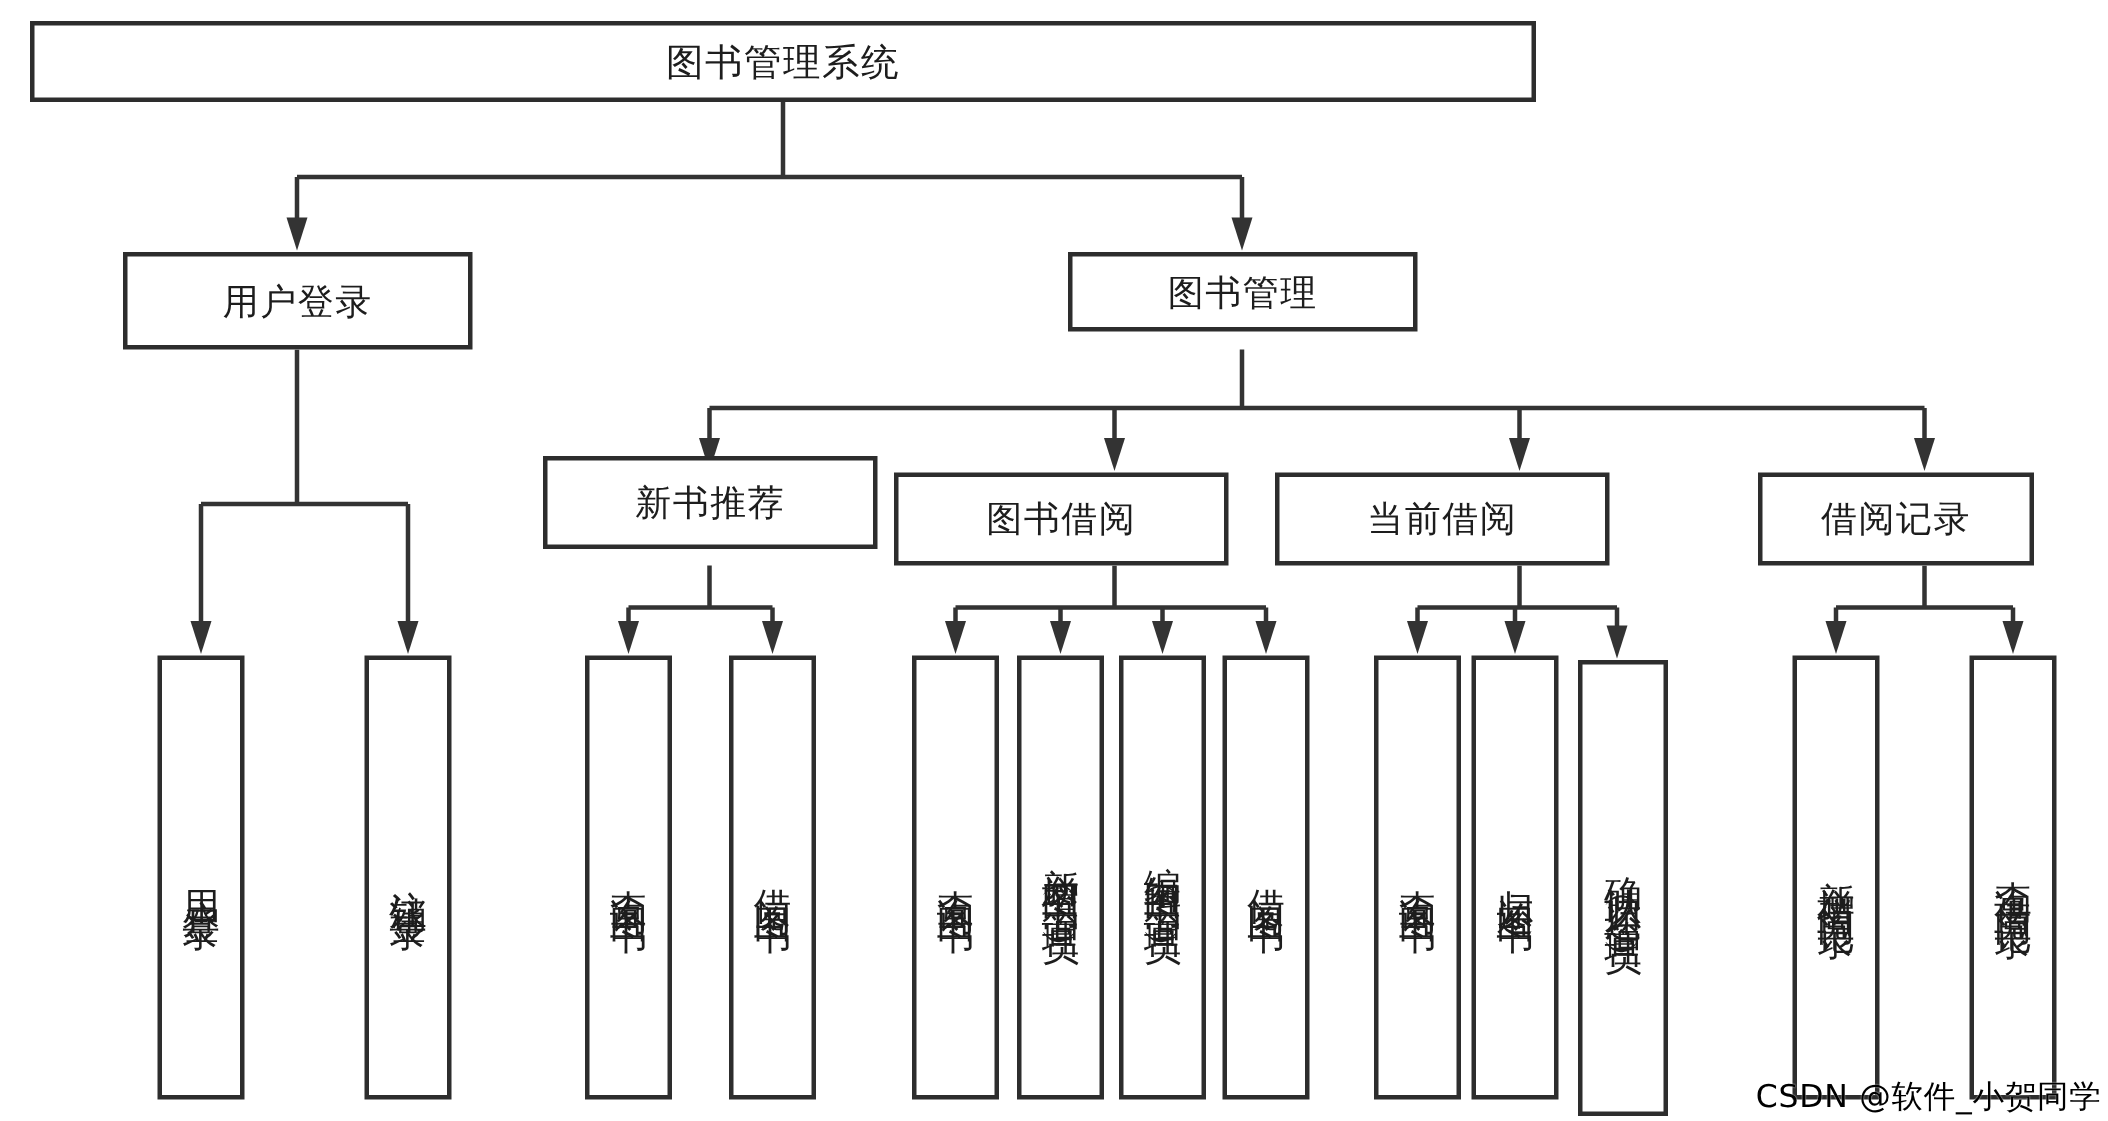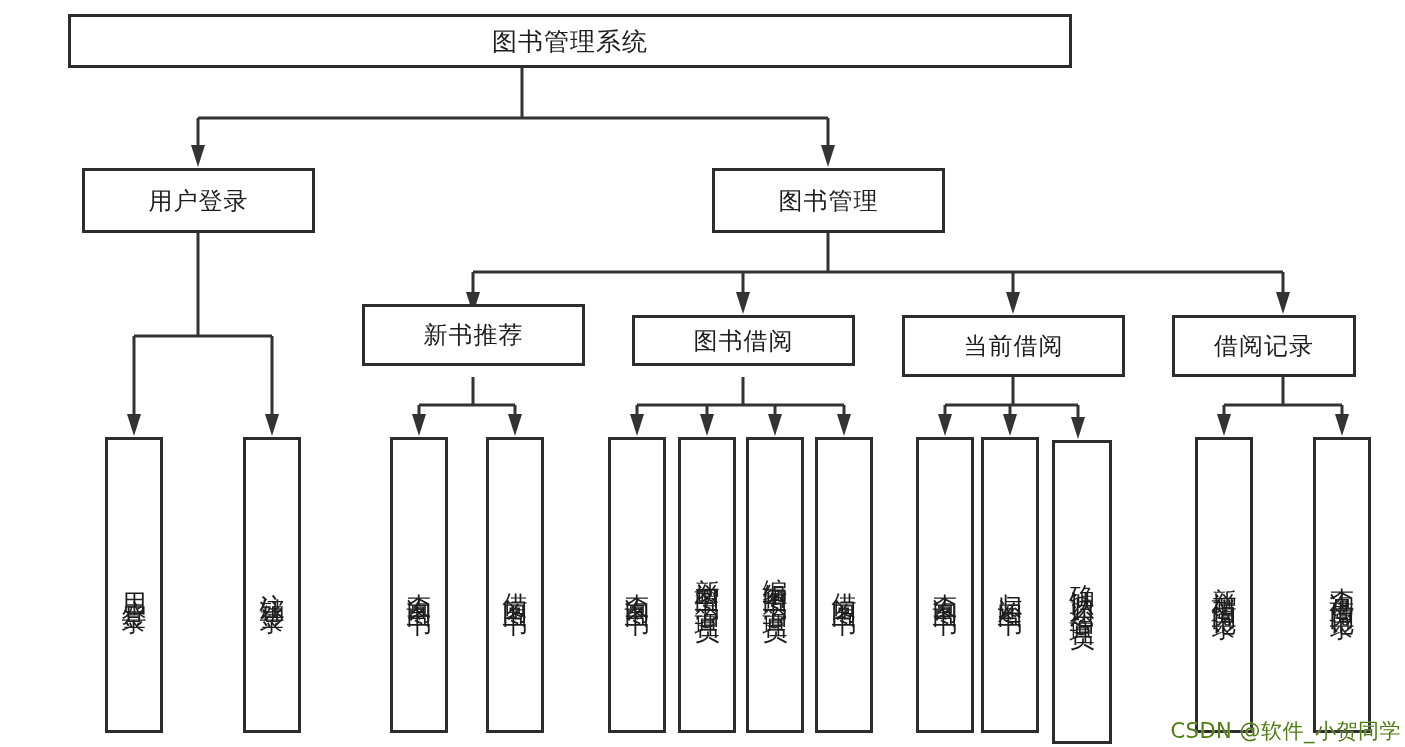--- a/index.html
+++ b/index.html
@@ -6,30 +6,30 @@
   .stage{
     position:relative;width:1405px;height:747px;background:#ffffff;overflow:hidden;
     font-family:"DejaVu Sans","Liberation Sans",sans-serif;color:#1d1d1d;
   }
   svg.connectors{position:absolute;left:0;top:0;z-index:1;}
   .box{
     position:absolute;z-index:2;box-sizing:border-box;background:#ffffff;
     border:3px solid #2d2d2d;display:flex;align-items:center;justify-content:center;
     text-align:center;
   }
-  .lvl-title{font-size:25px;letter-spacing:1px;margin-left:48px;}
+  .lvl-title{font-size:25px;letter-spacing:1px;}
   .lvl-mid{font-size:24px;letter-spacing:1px;}
   .leaf{width:58px;height:296px;}
   .leaf span{
     writing-mode:vertical-rl;text-orientation:mixed;
     font-size:25px;letter-spacing:6px;line-height:1;
   }
   .watermark{
     position:absolute;right:4px;bottom:2px;z-index:3;
-    font-size:21px;color:#4d7c0f;letter-spacing:0.5px;white-space:nowrap;
+    font-size:21px;color:#000000;letter-spacing:0.5px;white-space:nowrap;
     text-shadow:0 0 1px #ffffff;
   }
 </style>
 </head>
 <body>
 
 <div class="stage">
 
   <svg class="connectors" width="1405" height="747" viewBox="0 0 1405 747">
     <path fill="none" stroke="#333333" stroke-width="3" d="
@@ -63,31 +63,31 @@
       </g>
   </svg>
 
   <div class="box lvl-title" style="left:20px;top:14px;width:1004px;height:54px">
     <span>图书管理系统</span>
   </div>
 
   <div class="box lvl-mid" style="left:82px;top:168px;width:233px;height:65px">
     <span>用户登录</span>
   </div>
-  <div class="box lvl-mid" style="left:712px;top:168px;width:233px;height:65px">
+  <div class="box lvl-mid" style="left:712px;top:168px;width:233px;height:53px">
     <span>图书管理</span>
   </div>
 
   <div class="box lvl-mid" style="left:362px;top:304px;width:223px;height:62px">
     <span>新书推荐</span>
   </div>
-  <div class="box lvl-mid" style="left:632px;top:315px;width:223px;height:51px">
+  <div class="box lvl-mid" style="left:596px;top:315px;width:223px;height:62px">
     <span>图书借阅</span>
   </div>
-  <div class="box lvl-mid" style="left:902px;top:315px;width:223px;height:62px">
+  <div class="box lvl-mid" style="left:850px;top:315px;width:223px;height:62px">
     <span>当前借阅</span>
   </div>
   <div class="box lvl-mid" style="left:1172px;top:315px;width:184px;height:62px">
     <span>借阅记录</span>
   </div>
 
   <div class="box leaf" style="left:105px;top:437px">
     <span>用户登录</span>
   </div>
   <div class="box leaf" style="left:243px;top:437px">

